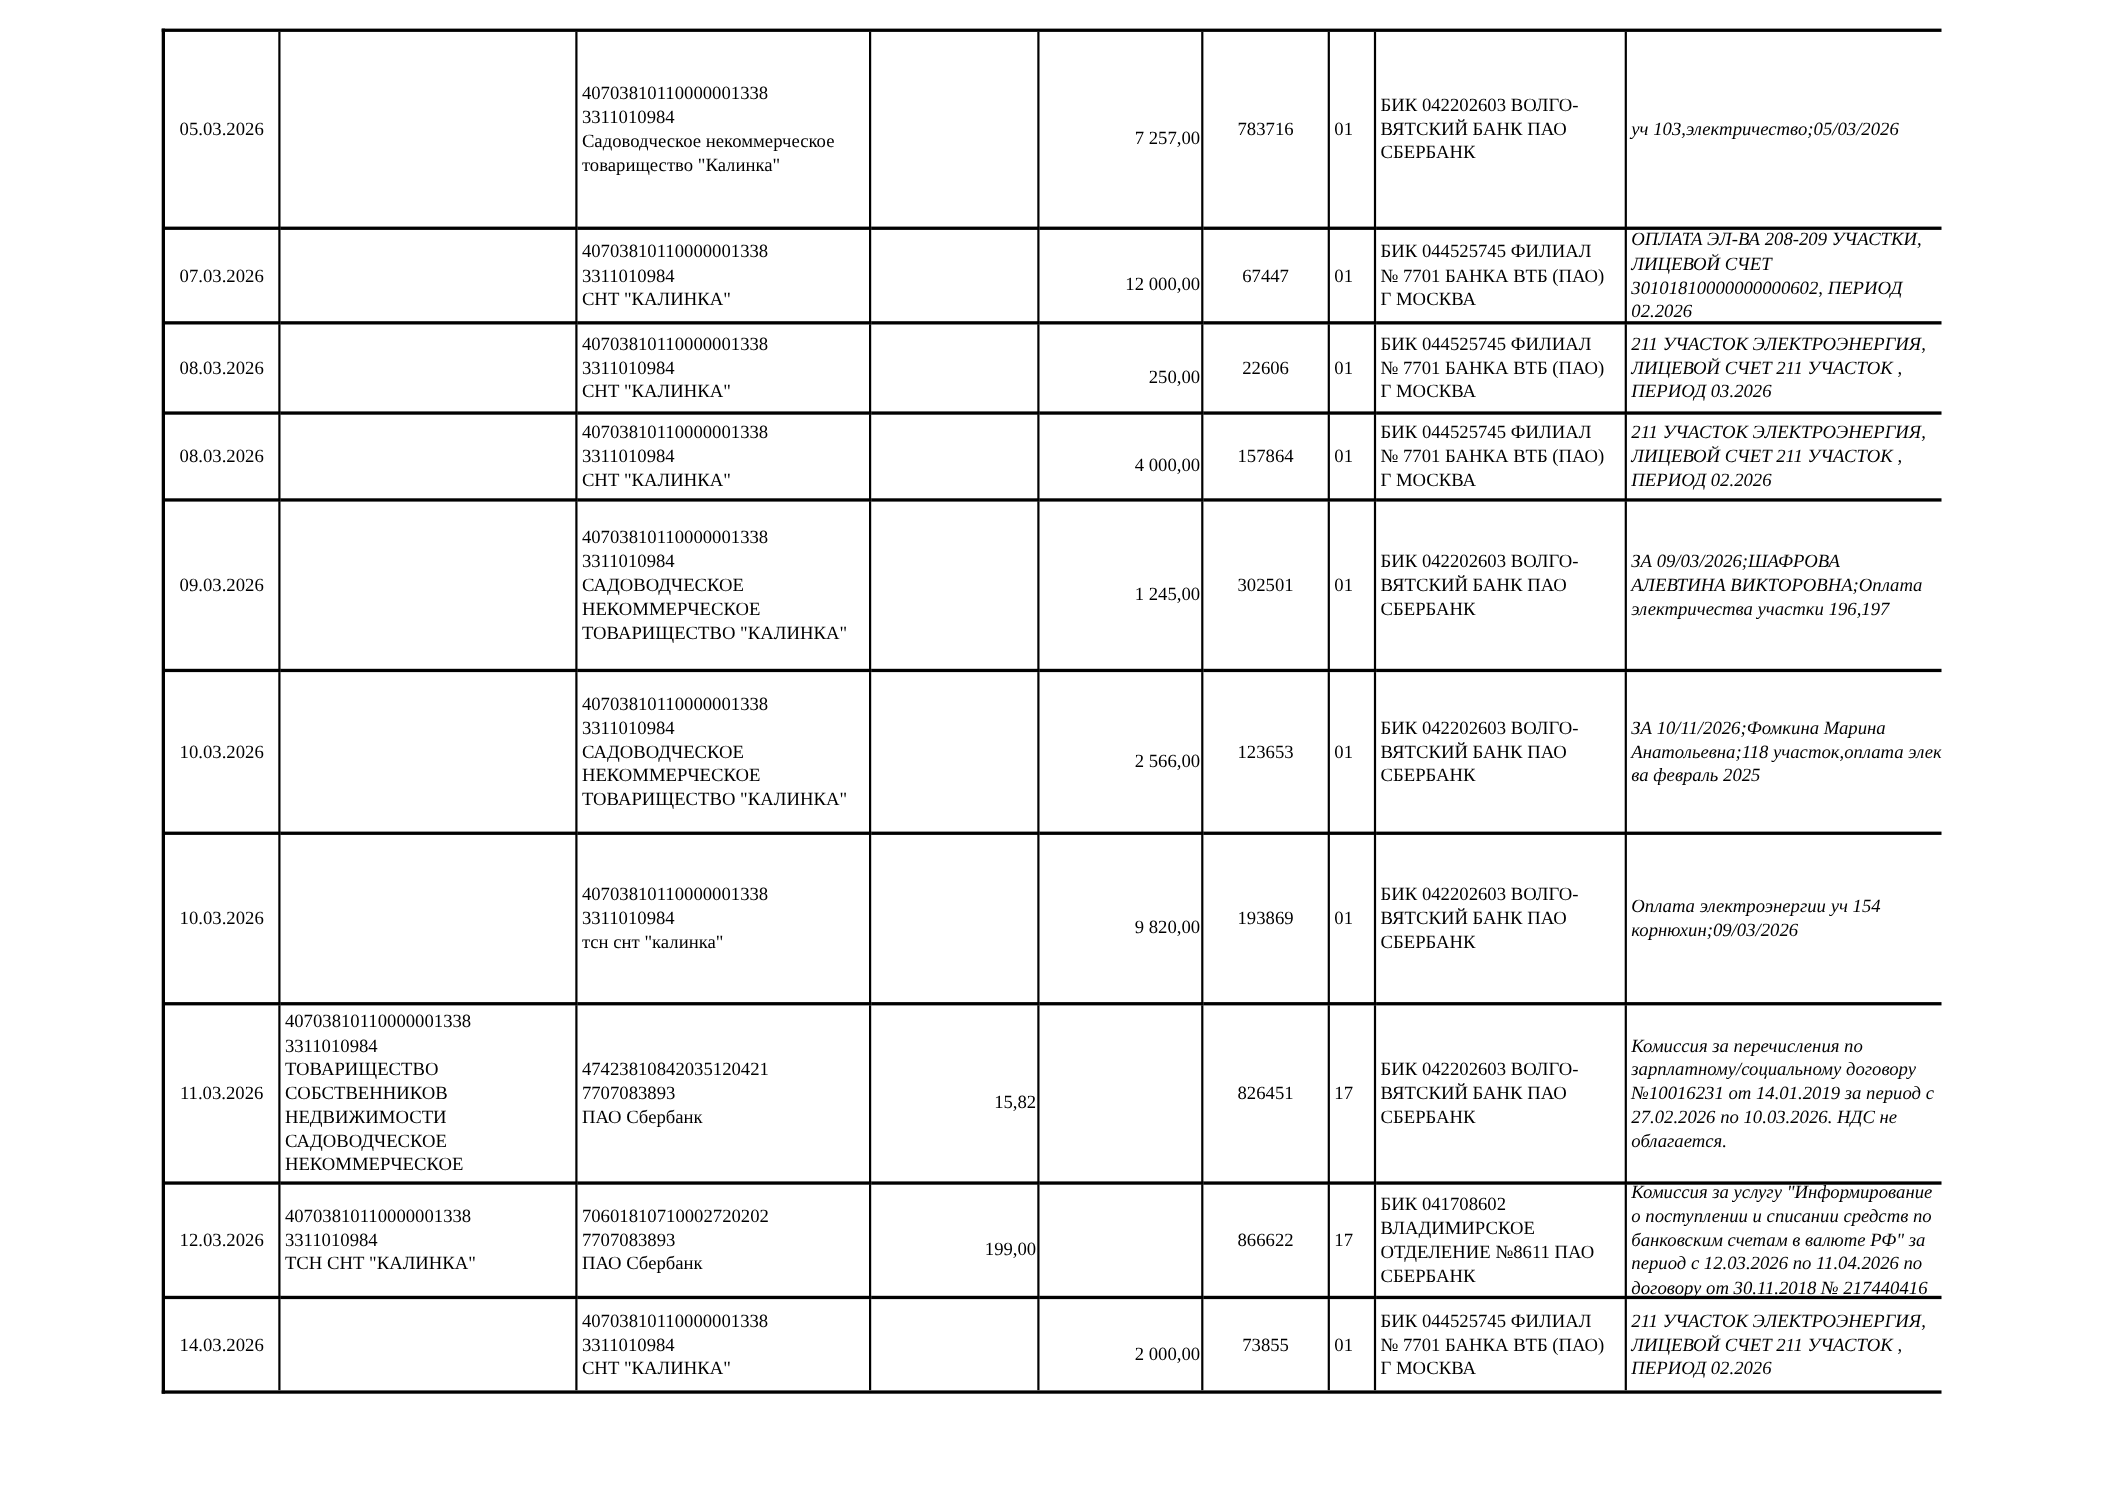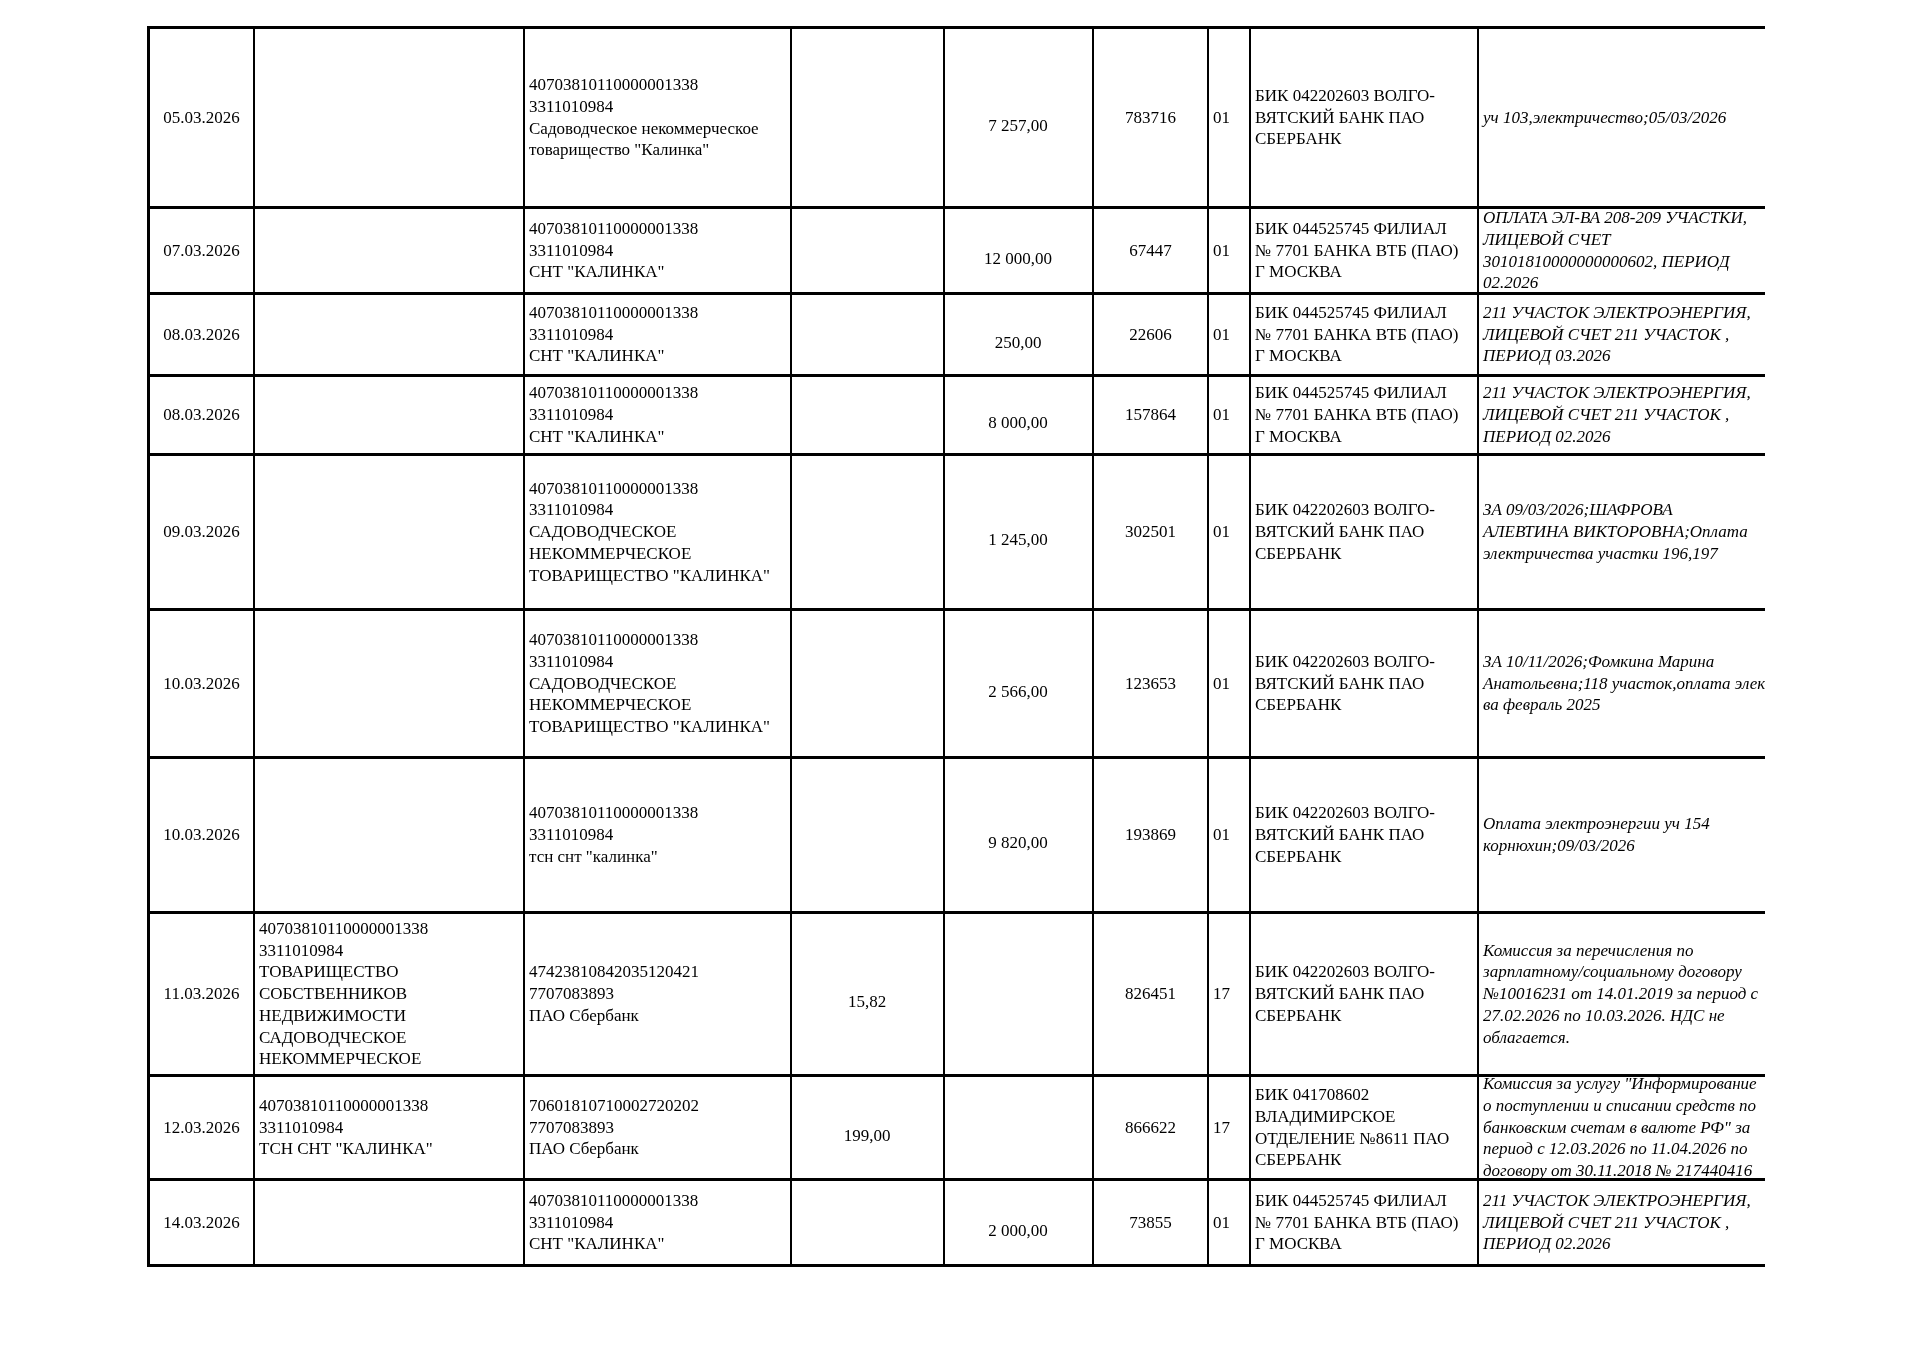--- a/index.html
+++ b/index.html
@@ -44,21 +44,21 @@
     display: flex;
     align-items: center;
     justify-content: flex-start;
     padding: 0 0 0 4px;
     overflow: visible;
   }
   .trow.last .cell { border-bottom: none; }
   .cell.c-purpose { border-right: none; font-style: italic; }
   .cell.c-date { justify-content: center; padding: 16px; }
   .cell.c-doc { justify-content: center; padding: 0; }
-  .cell.c-amt { justify-content: center; padding: 16px 1px 0 0; }
+  .cell.c-amt { justify-content: flex-end; padding: 16px 1px 0 0; }
   .cell span {
     white-space: pre;
     display: block;
   }
 </style>
 </head>
 <body>
 
 <div class="page">
   <div class="stmt-table">
@@ -181,21 +181,21 @@
           </div>
         <div class="cell c-party">
             <span>40703810110000001338
 3311010984
 СНТ "КАЛИНКА"</span>
           </div>
         <div class="cell c-amt">
             <span></span>
           </div>
         <div class="cell c-amt">
-            <span>8 000,00</span>
+            <span>4 000,00</span>
           </div>
         <div class="cell c-doc">
             <span>157864</span>
           </div>
         <div class="cell c-code">
             <span>01</span>
           </div>
         <div class="cell c-bank">
             <span>БИК 044525745 ФИЛИАЛ
 № 7701 БАНКА ВТБ (ПАО)

